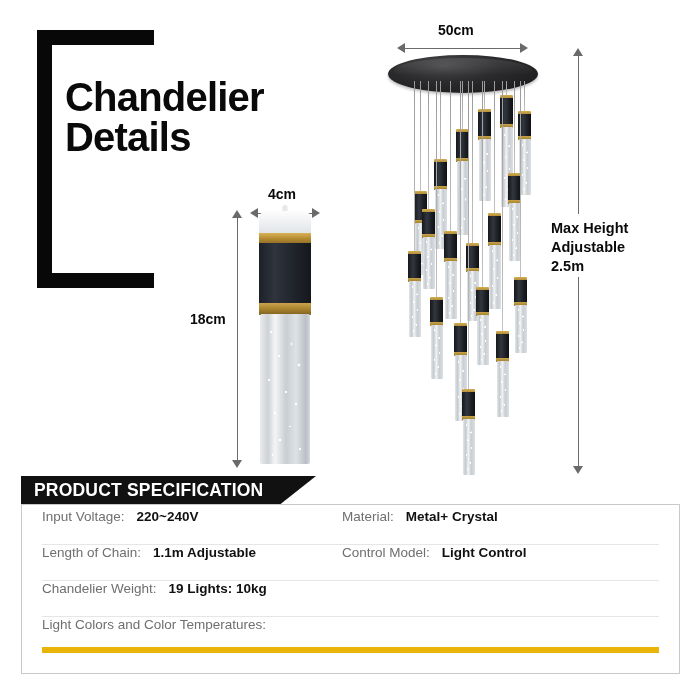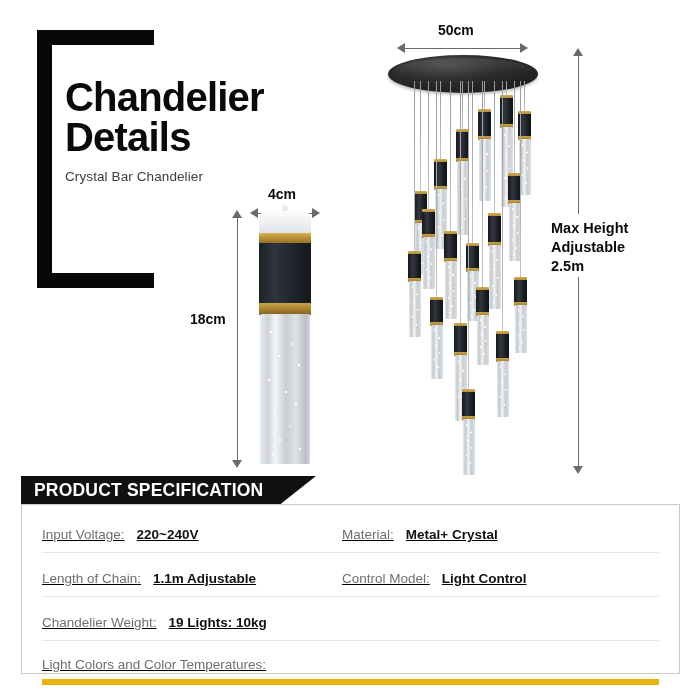--- a/index.html
+++ b/index.html
@@ -161,24 +161,23 @@
     letter-spacing:0.2px; padding-left:13px;
   }
 
   
   .spec-panel {
     position:absolute; left:21px; top:504px; width:659px; height:170px;
     border:1px solid #c9c9c9; background:#ffffff;
     padding:4px 0 0 0;
   }
   .spec-row {
-    display:flex; align-items:center;
+    display:flex; align-items:flex-start;
     height:36px; border-bottom:1px solid #e6e6e6;
-    margin:8px 20px;
-    text-decoration:underline;
+    margin:0 20px;
   }
   .spec-row:last-child { border-bottom:6px solid #eab308; }
   .spec-col { display:flex; align-items:baseline; }
   .spec-col.left  { width:300px; }
   .spec-col.right { flex:1; }
   .spec-label {
     font-size:13.5px; color:#6f6f6f; white-space:nowrap;
   }
   .spec-value {
     font-size:13.5px; font-weight:bold; color:#111111;
@@ -193,21 +192,20 @@
 
   <div class="bracket">
     <div class="bar-left"></div>
     <div class="bar-top"></div>
     <div class="bar-bottom"></div>
   </div>
 
   <div class="title-block">
     <div class="title-line">Chandelier</div>
     <div class="title-line">Details</div>
-    <div class="subtitle">Crystal Bar Chandelier</div>
   </div>
 
   <div class="dim-label" style="left:268px; top:186px;">4cm</div>
   <div class="dim-h" style="left:250px; top:207px; width:70px;">
     <div class="ar-l"></div>
     <div class="line"></div>
     <div class="ar-r"></div>
   </div>
 
   <div class="dim-v" style="left:231px; top:210px; height:258px;">

